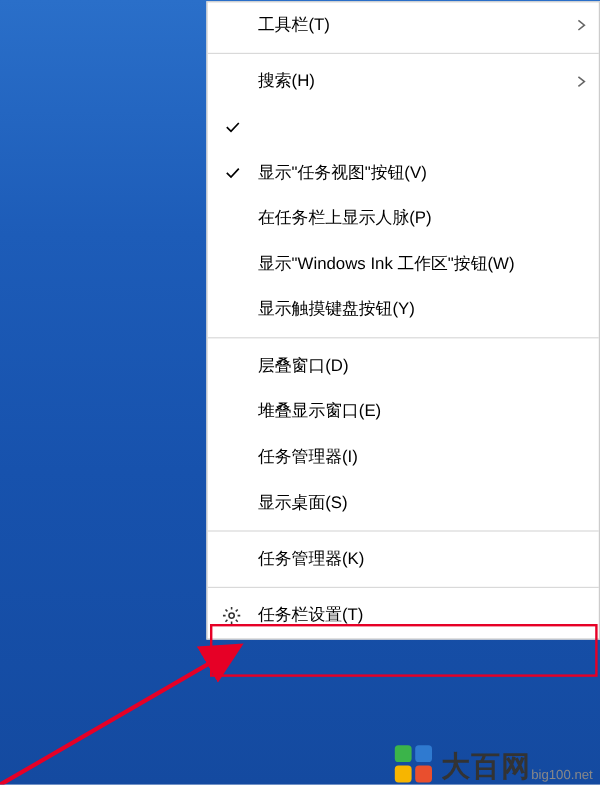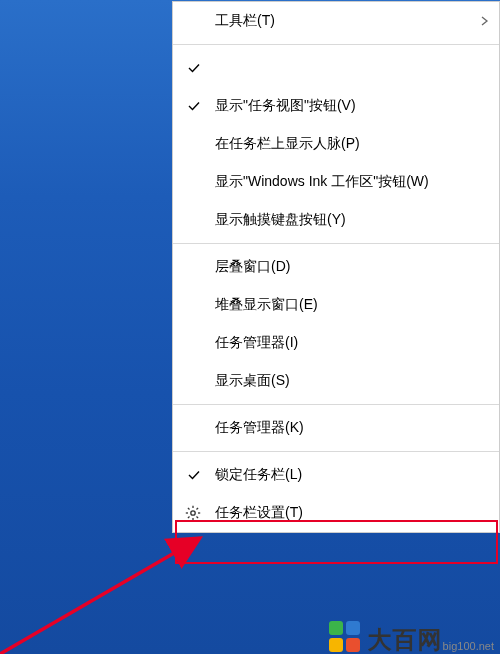--- a/index.html
+++ b/index.html
@@ -95,20 +95,26 @@
 
     <div class="menu-item">
       <span class="label">工具栏(T)</span>
       <svg class="chev" viewBox="0 0 8 10">
           <path d="M1 1 L6 5 L1 9" fill="none" stroke="#333" stroke-width="1.3"></path>
         </svg>
     </div>
 
     <div class="sep"></div>
 
+    <div class="menu-item">
+      <span class="label">搜索(H)</span>
+      <svg class="chev" viewBox="0 0 8 10">
+          <path d="M1 1 L6 5 L1 9" fill="none" stroke="#333" stroke-width="1.3"></path>
+        </svg>
+    </div>
 
     <div class="menu-item">
       <svg class="check" viewBox="0 0 14 14">
           <path d="M2 7 L5.5 10.5 L12 3.5" fill="none" stroke="#000" stroke-width="1.4"></path>
         </svg>
     </div>
 
     <div class="menu-item">
       <svg class="check" viewBox="0 0 14 14">
           <path d="M2 7 L5.5 10.5 L12 3.5" fill="none" stroke="#000" stroke-width="1.4"></path>
@@ -147,26 +153,20 @@
     </div>
 
     <div class="sep"></div>
 
     <div class="menu-item">
       <span class="label">任务管理器(K)</span>
     </div>
 
     <div class="sep"></div>
 
-    <div class="menu-item">
-      <svg class="check" viewBox="0 0 14 14">
-          <path d="M2 7 L5.5 10.5 L12 3.5" fill="none" stroke="#000" stroke-width="1.4"></path>
-        </svg>
-      <span class="label">锁定任务栏(L)</span>
-    </div>
 
     <div class="menu-item">
       <svg class="gear" viewBox="0 0 16 16">
         <circle cx="8" cy="8" r="2.2" fill="none" stroke="#333" stroke-width="1.3"></circle>
         <g stroke="#333" stroke-width="1.3">
           <line x1="8" y1="0.8" x2="8" y2="3"></line>
             <line x1="8" y1="13" x2="8" y2="15.2"></line>
           <line x1="0.8" y1="8" x2="3" y2="8"></line>
             <line x1="13" y1="8" x2="15.2" y2="8"></line>
           <line x1="2.9" y1="2.9" x2="4.5" y2="4.5"></line>

